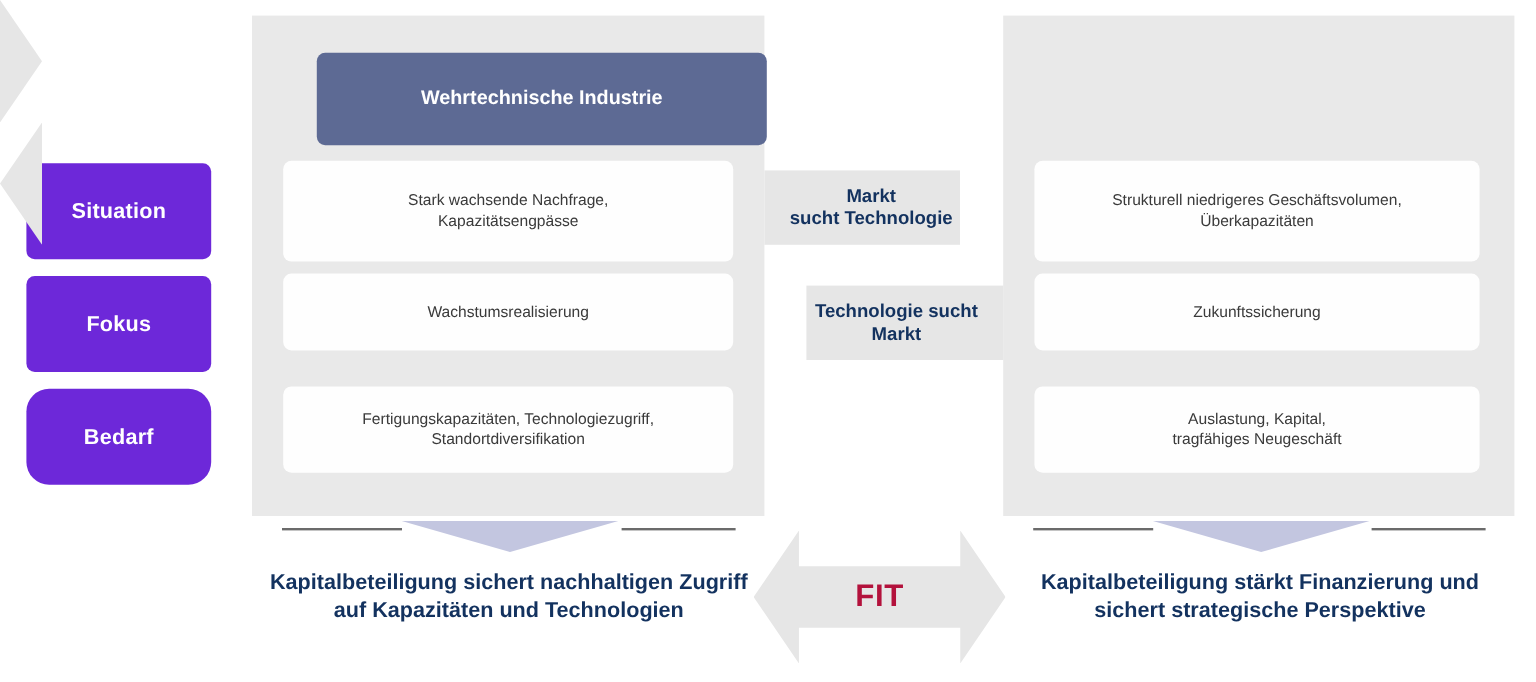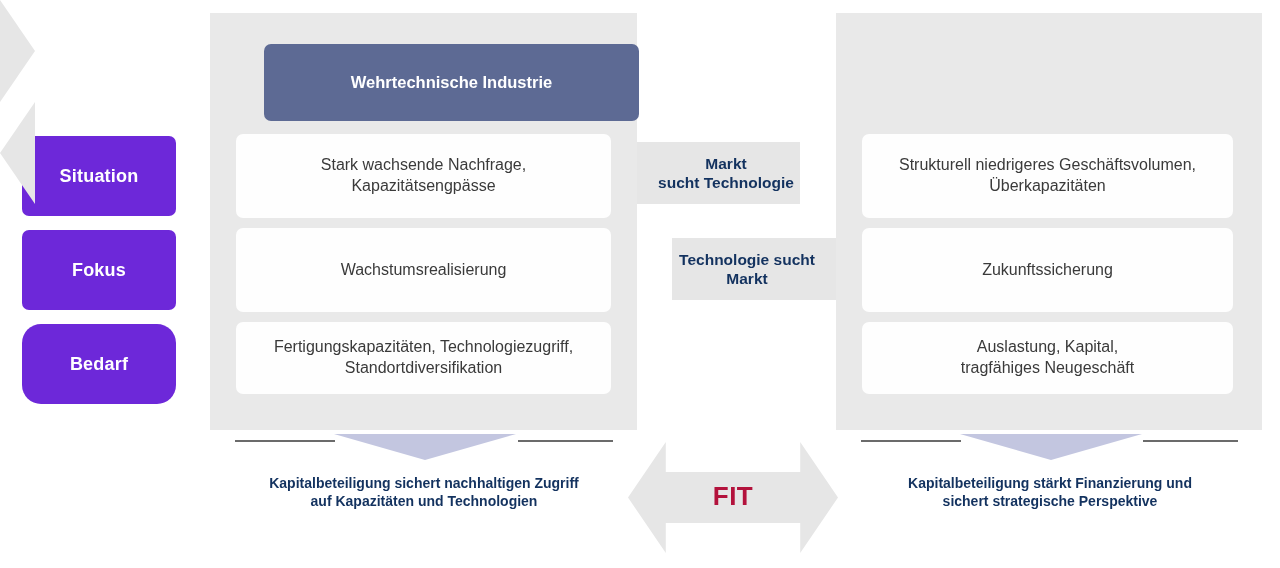--- a/index.html
+++ b/index.html
@@ -68,34 +68,34 @@
   }
   #header-left  { left: 248px; width: 375px; margin-left: 16px; }
   #header-right { left: 862px; width: 371px; }
 
   
   .card {
     position: absolute;
     background: #fefefe;
     border-radius: 7px;
     color: #3a3a3a;
-    font-size: 16px;
+    font-size: 13px;
     line-height: 1.3;
     display: flex;
     align-items: center;
     justify-content: center;
     text-align: center;
     white-space: pre-line;
     padding: 0 10px;
     box-sizing: border-box;
   }
   .card.left  { left: 236px; width: 375px; }
   .card.right { left: 862px; width: 371px; }
   .card.row0 { top: 134px; height: 84px; }
-  .card.row1 { top: 228px; height: 84px; }
+  .card.row1 { top: 228px; height: 64px; }
   .card.row2 { top: 322px; height: 72px; }
 
   
   .h-arrow {
     position: absolute;
     background: #e6e6e6;
   }
   
   #arrow-right-shaft {
     left: 637px; top: 142px; width: 163px; height: 62px;
@@ -153,21 +153,21 @@
   }
   #tri-left  { left: 334px; }
   #tri-right { left: 960px; }
 
   
   .conclusion {
     position: absolute;
     top: 474px;
     color: #13325f;
     font-weight: bold;
-    font-size: 14px;
+    font-size: 18px;
     line-height: 1.3;
     text-align: center;
     white-space: pre-line;
   }
   #conclusion-left  { left: 224px; width: 400px; }
   #conclusion-right { left: 850px; width: 400px; }
 
   
   #fit-arrow {
     position: absolute;

